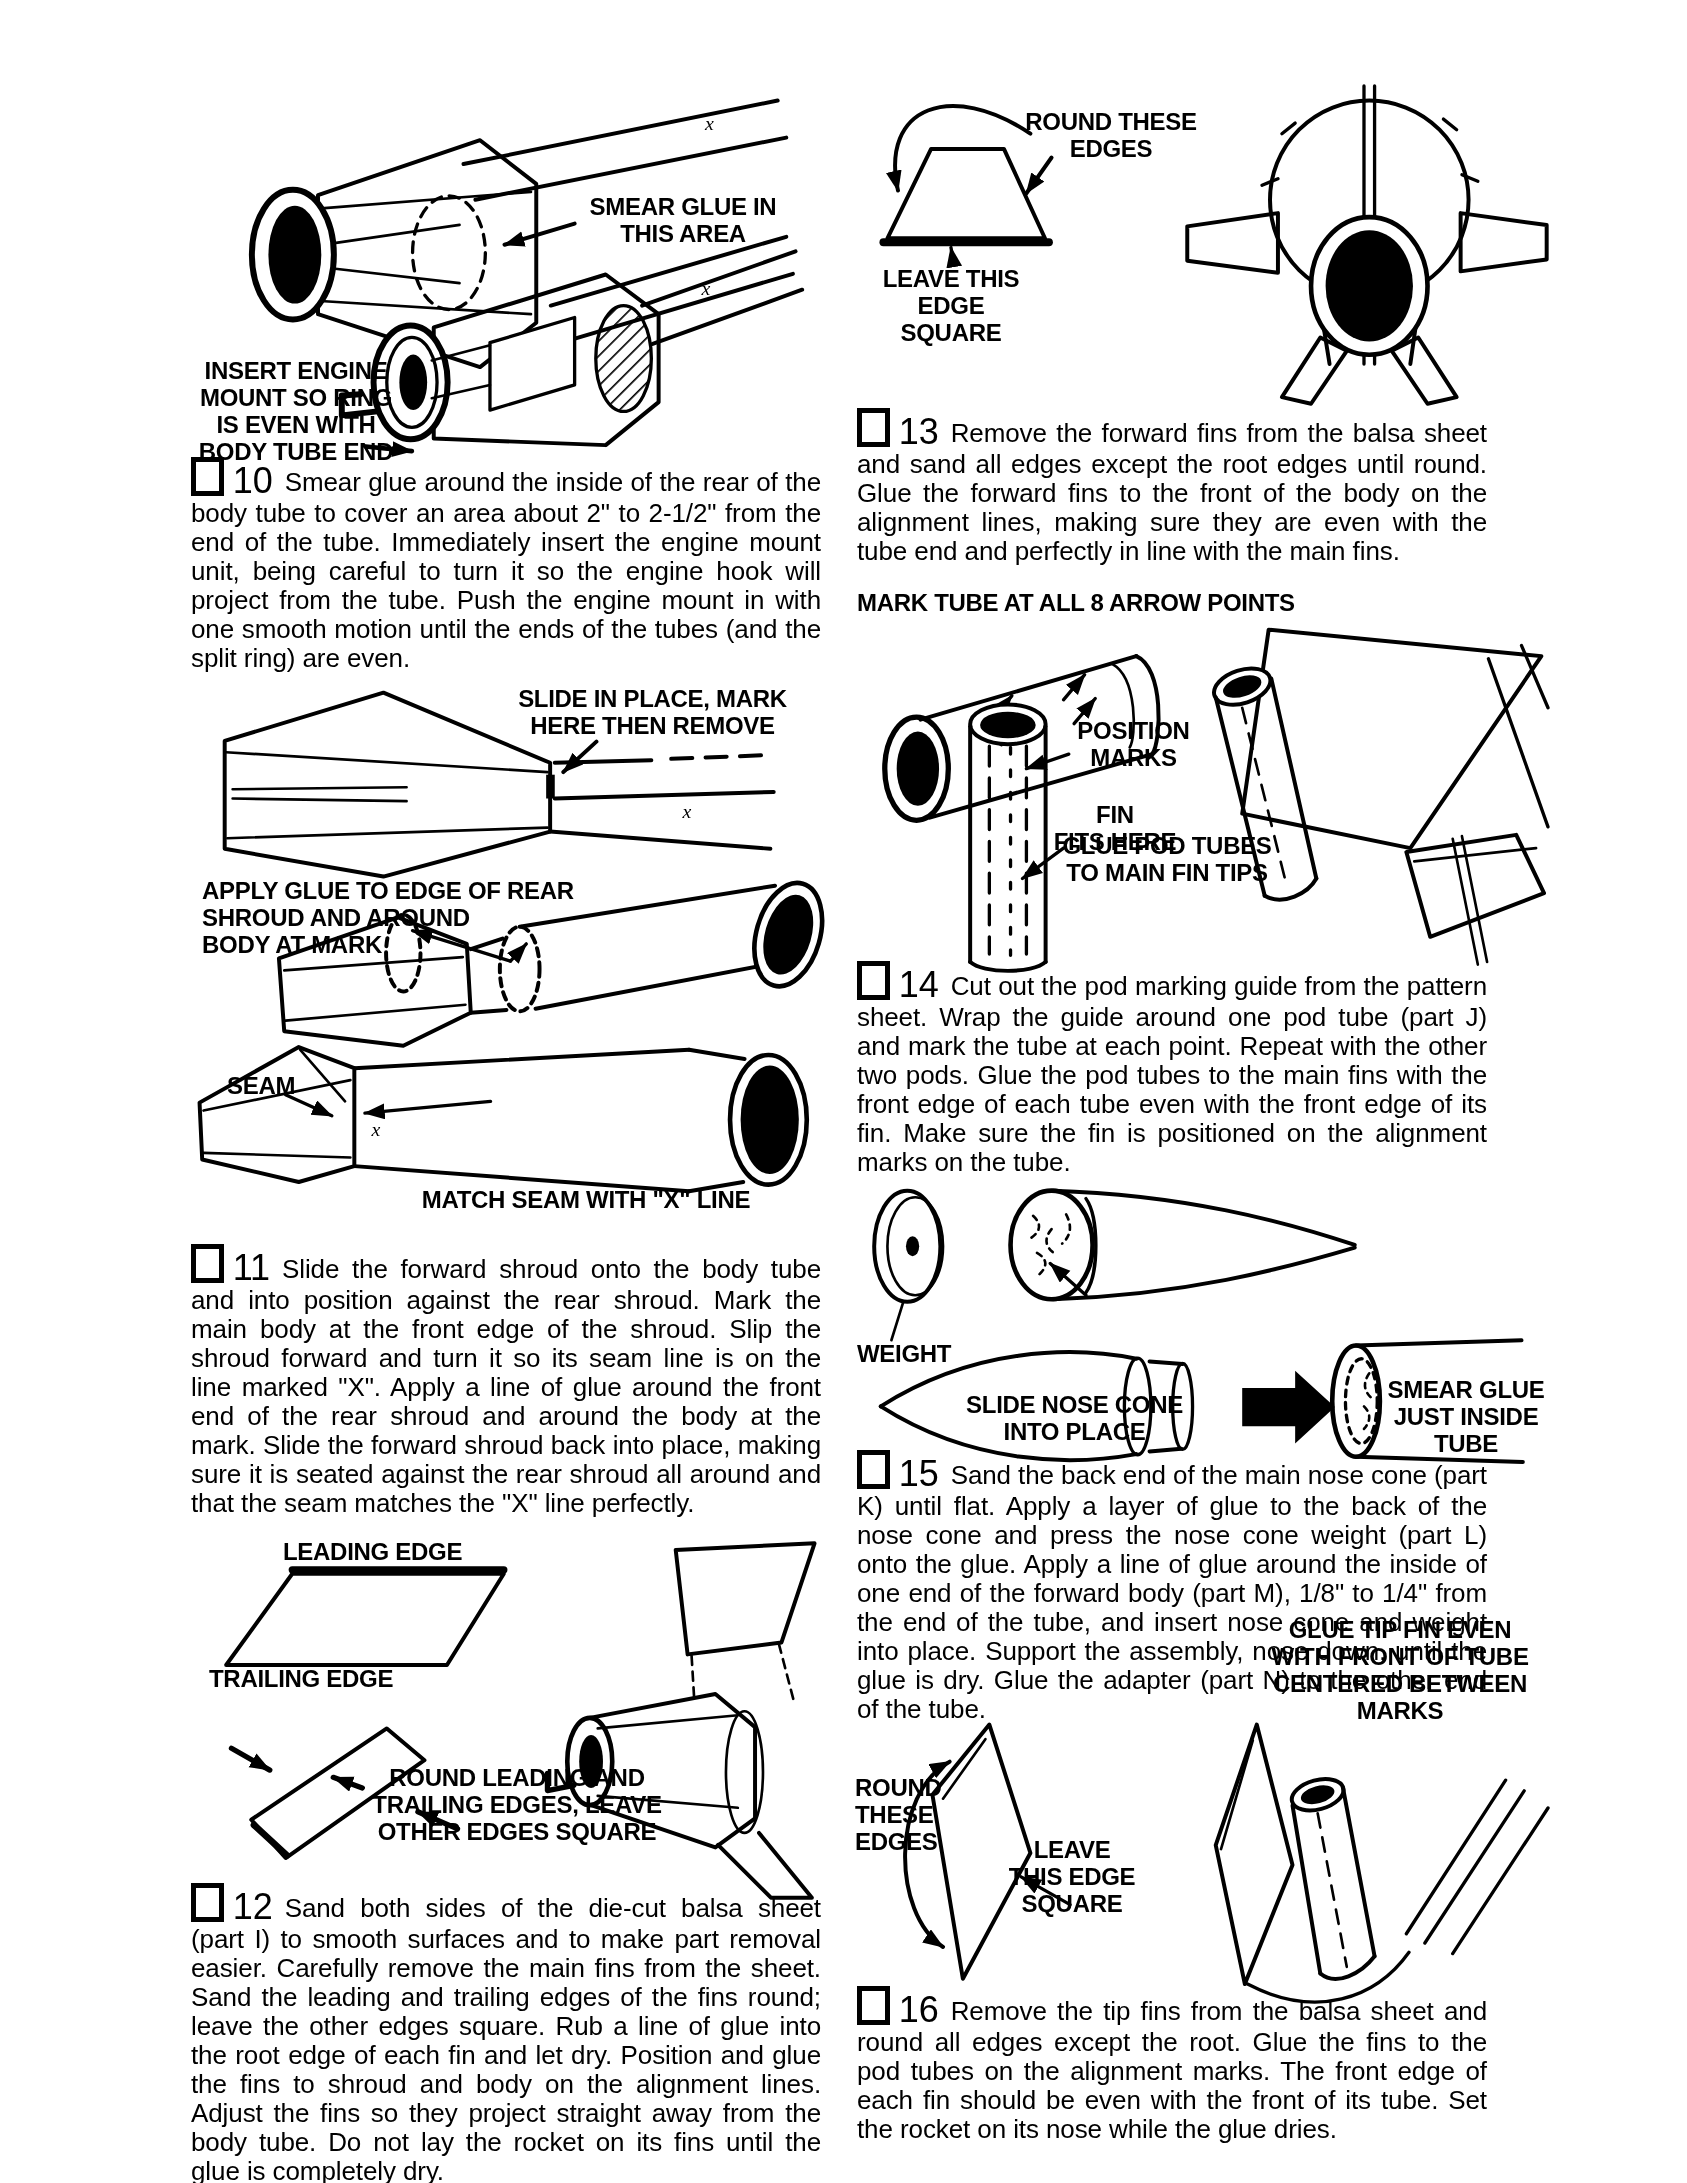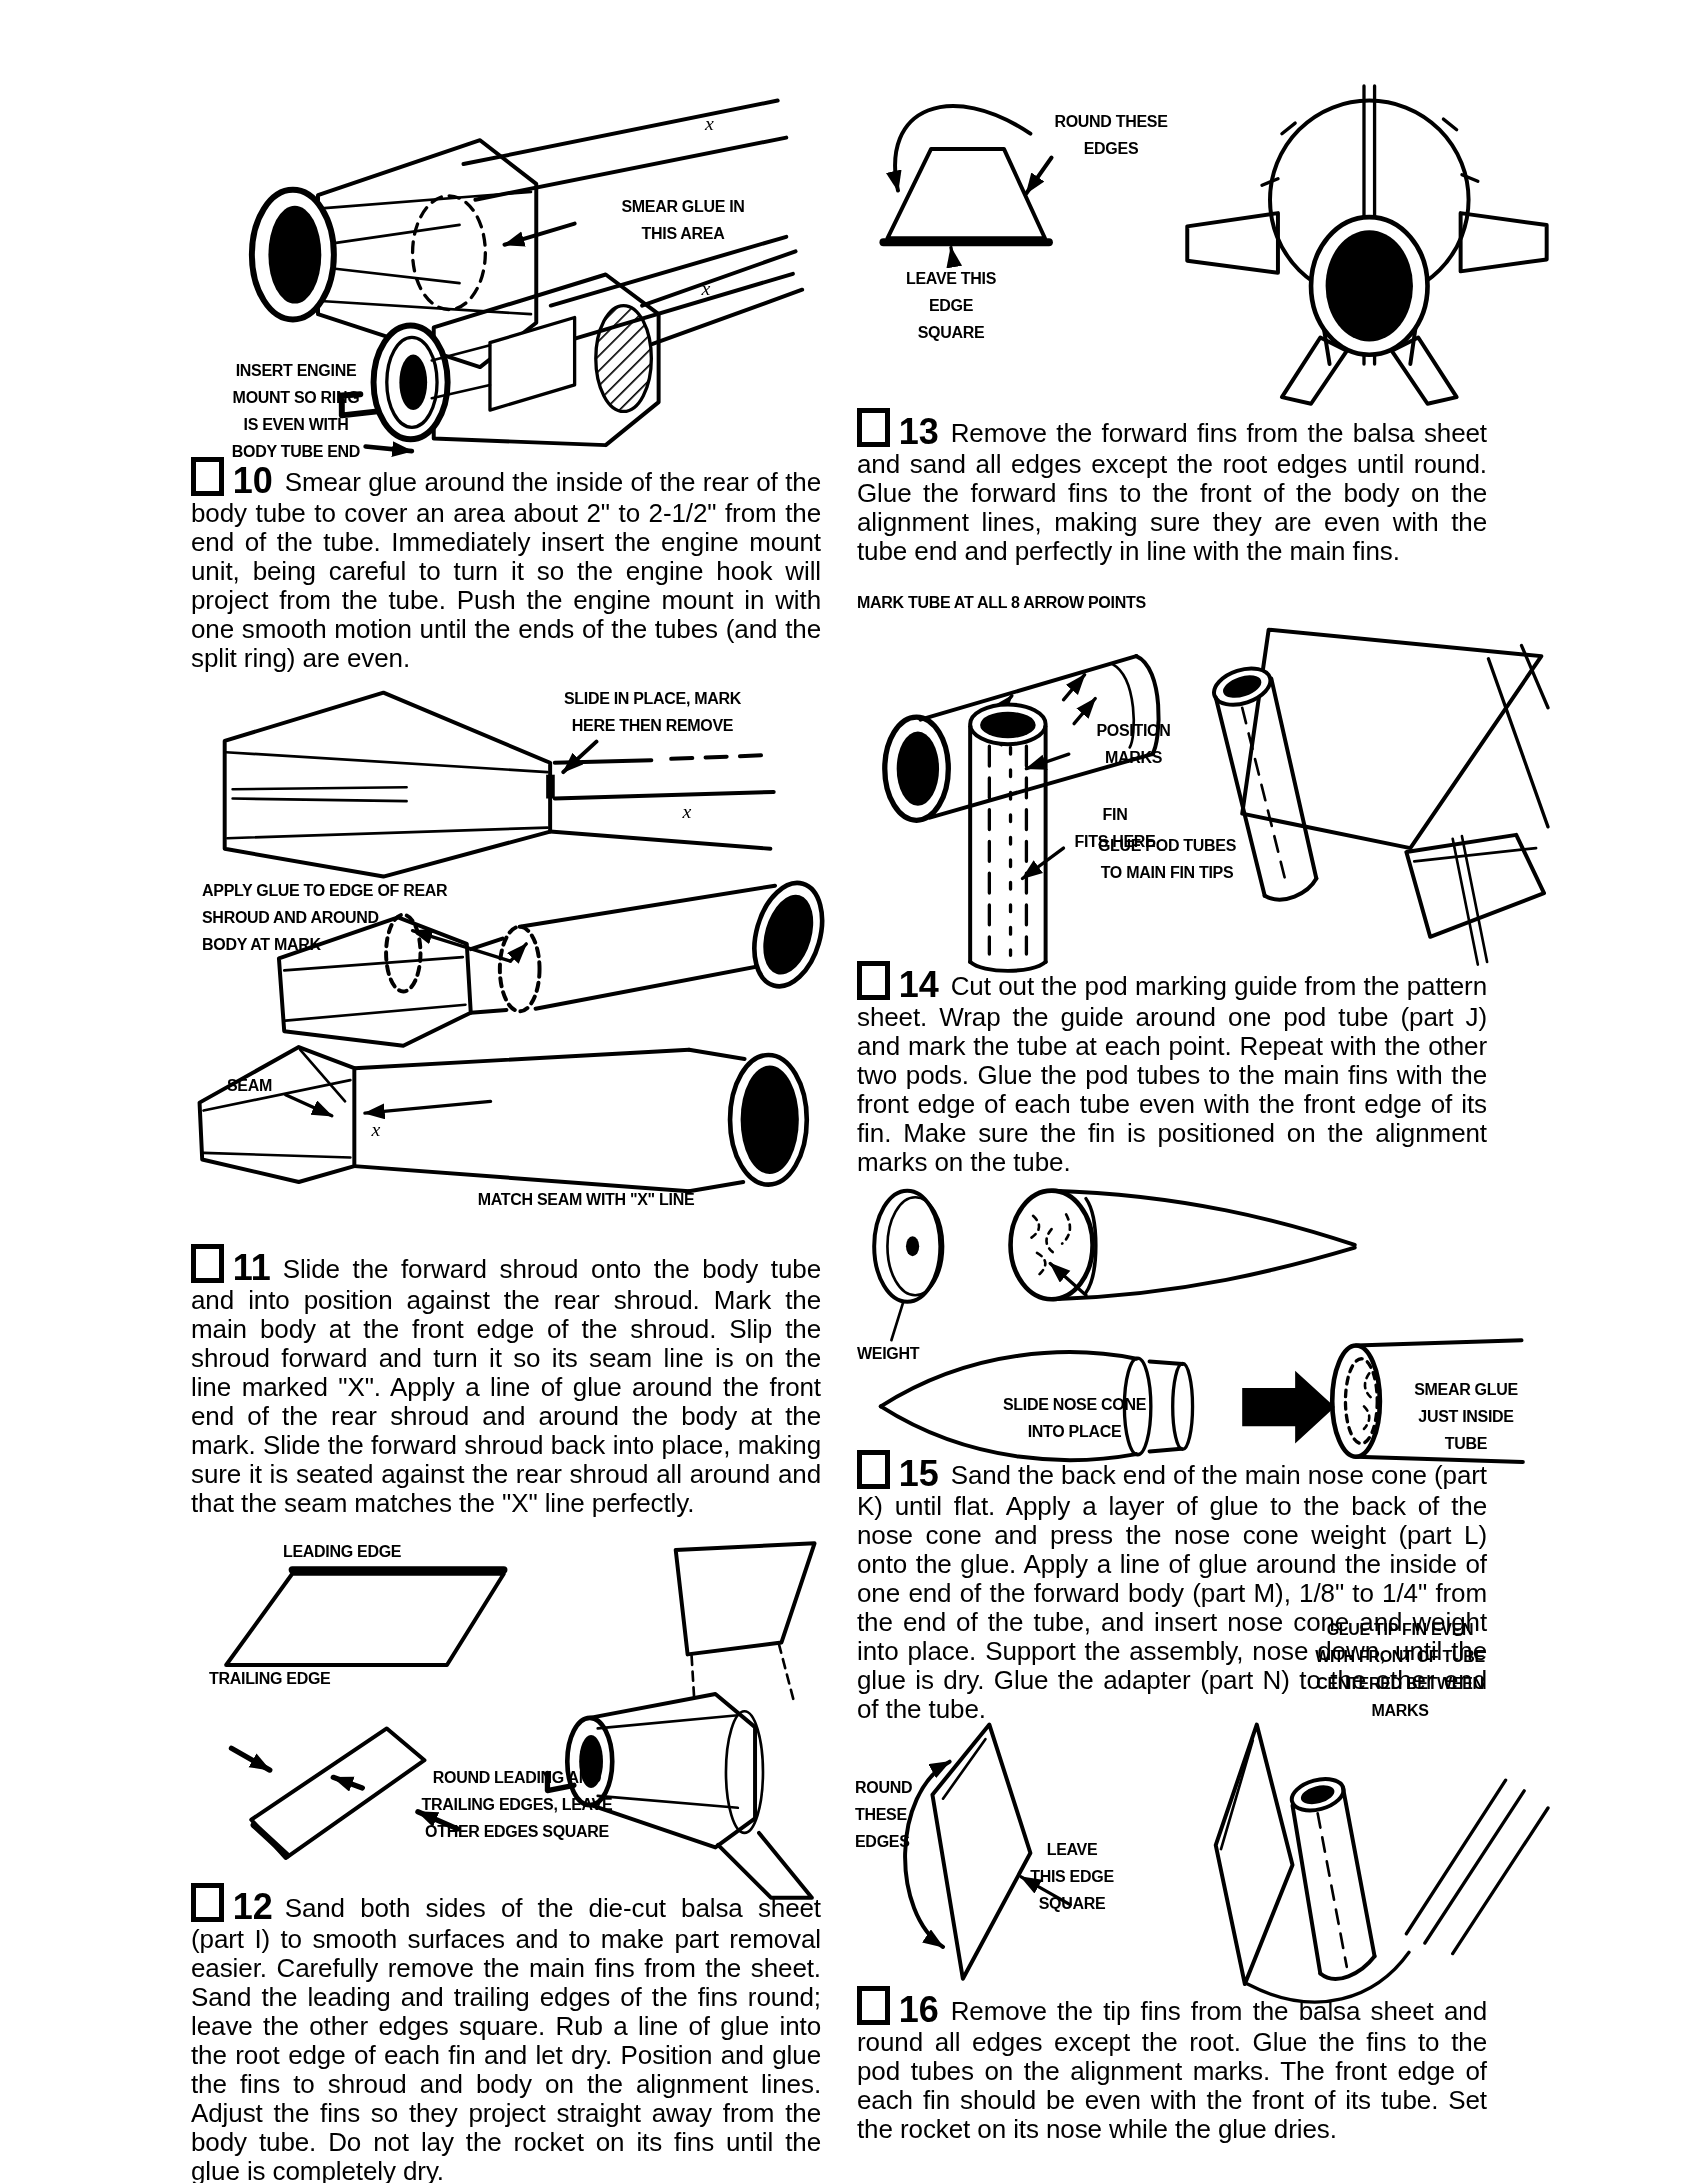--- a/index.html
+++ b/index.html
@@ -2,22 +2,22 @@
 <html style="font-size:10.6px"><head>
 <meta charset="utf-8">
 <style>
   html,body{margin:0;padding:0;background:#e8e8e8;}
   #page{position:relative;width:1687px;height:2183px;background:#ffffff;
         font-family:"Liberation Sans",sans-serif;color:#000;overflow:hidden;}
   .step{position:absolute;width:630px;text-align:justify;font-size:26px;
         line-height:29px;letter-spacing:-0.1px;margin:0;}
   .checkbox{display:inline-block;width:22.5px;height:29px;border:5.3px solid #000;
         margin-right:9.3px;vertical-align:-5.3px;}
-  .stepnum{font-weight:700;font-size:36px;line-height:1;margin-right:12px;vertical-align:-2.6px;}
-  .label{position:absolute;font-weight:700;font-size:16px;line-height:27px;
+  .stepnum{font-weight:400;font-size:36px;line-height:1;margin-right:12px;vertical-align:-2.6px;}
+  .label{position:absolute;font-weight:700;font-size:24px;line-height:27px;
         white-space:pre-line;letter-spacing:-0.3px;}
   .center{text-align:center;}
   svg{position:absolute;overflow:visible;}
   .ln{stroke:#000;stroke-width:6;fill:none;stroke-linecap:round;stroke-linejoin:round;}
   .xm{font-size:30px;font-style:italic;fill:#000;stroke:none;font-family:"Liberation Serif",serif;}
 </style>
 </head>
 <body>
 
 <div id="page">

